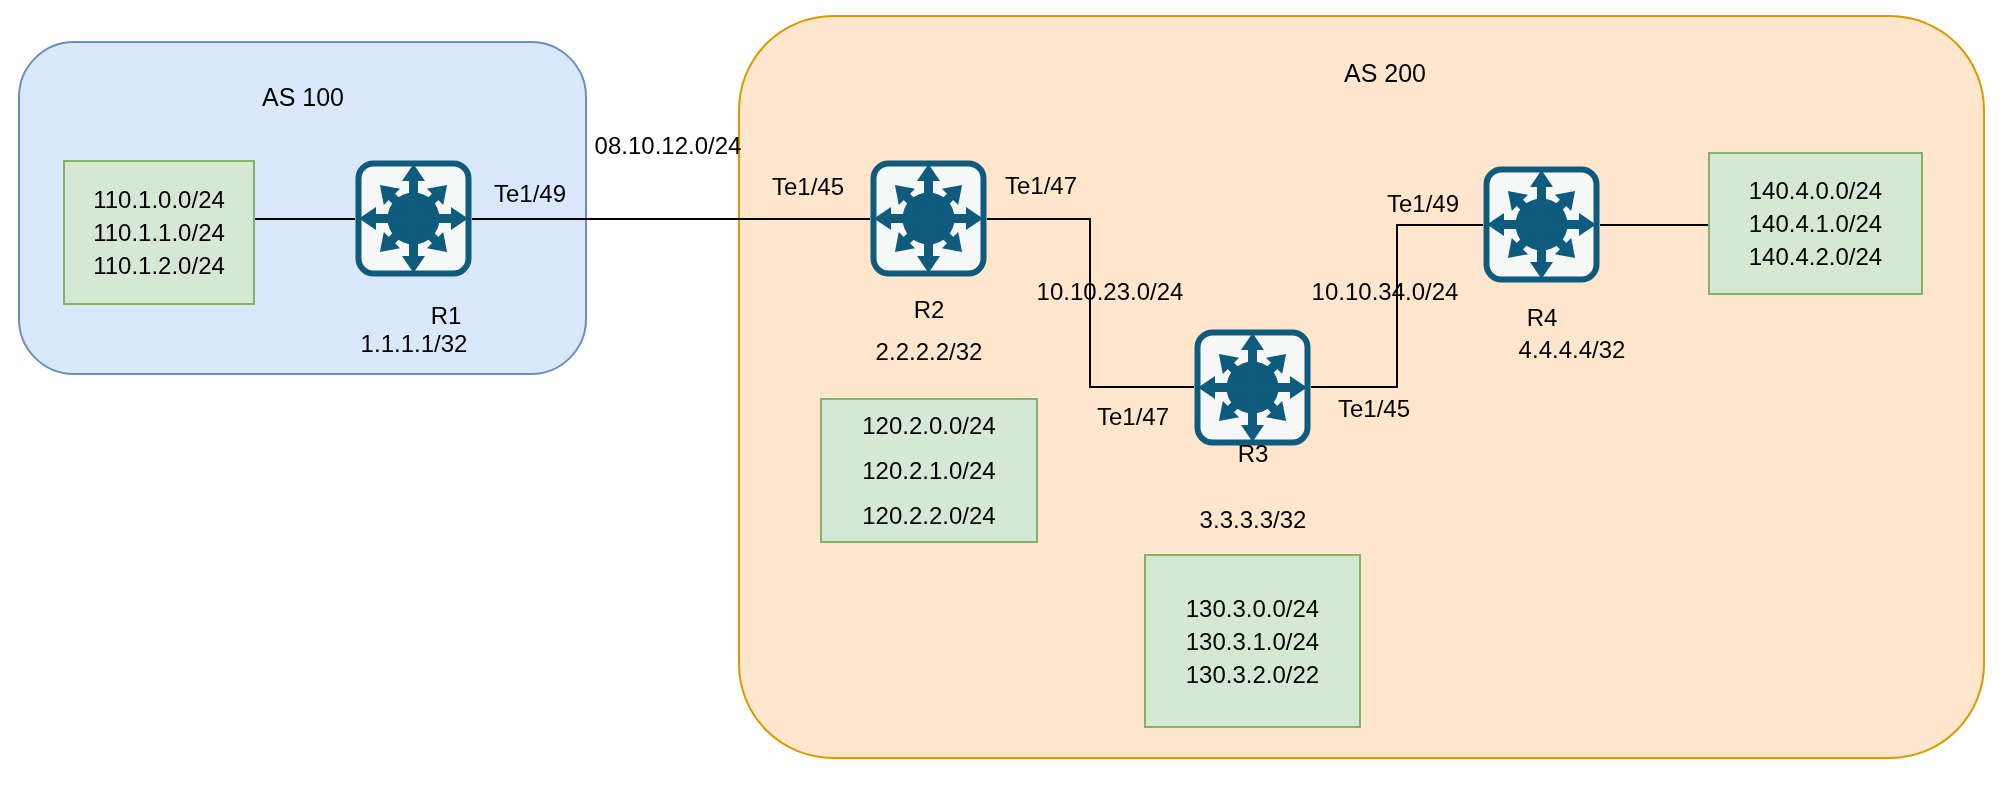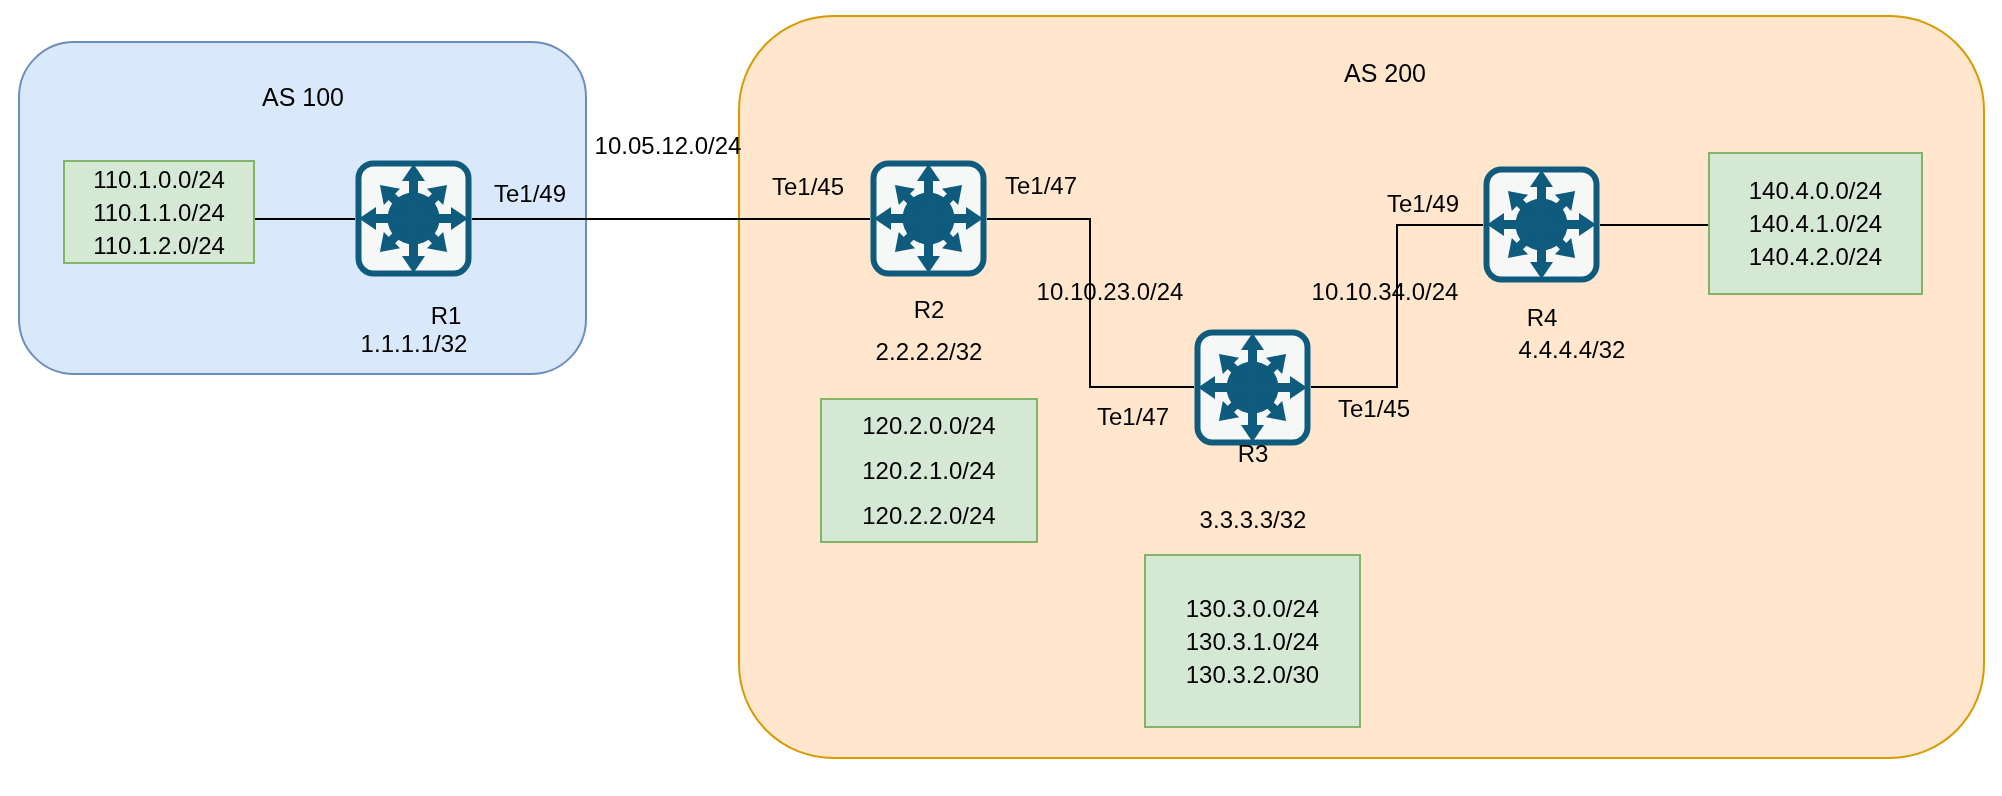--- a/index.html
+++ b/index.html
@@ -88,34 +88,34 @@
     <path class="link-line" d="M255 219 H355"></path>
     <path class="link-line" d="M472 219 H870"></path>
     <path class="link-line" d="M987 219 H1090 V387 H1194"></path>
     <path class="link-line" d="M1311 387 H1397 V225 H1483"></path>
     <path class="link-line" d="M1600 225 H1708"></path>
   </svg>
 
   <div class="lbl as-lbl" style="left:303px; top:98px;">AS 100</div>
   <div class="lbl as-lbl" style="left:1385px; top:74px;">AS 200</div>
 
-  <div class="subnet-box" style="left:63px; top:160px; width:192px; height:104px;">
+  <div class="subnet-box" style="left:63px; top:160px; width:192px; height:145px;">
     <span>110.1.0.0/24</span>
     <span>110.1.1.0/24</span>
     <span>110.1.2.0/24</span>
   </div>
   <div class="subnet-box" style="left:820px; top:398px; width:218px; height:145px;gap:12px;">
     <span>120.2.0.0/24</span>
     <span>120.2.1.0/24</span>
     <span>120.2.2.0/24</span>
   </div>
   <div class="subnet-box" style="left:1144px; top:554px; width:217px; height:174px;">
     <span>130.3.0.0/24</span>
     <span>130.3.1.0/24</span>
-    <span>130.3.2.0/30</span>
+    <span>130.3.2.0/22</span>
   </div>
   <div class="subnet-box" style="left:1708px; top:152px; width:215px; height:143px;justify-content:center;">
     <span>140.4.0.0/24</span>
     <span>140.4.1.0/24</span>
     <span>140.4.2.0/24</span>
   </div>
 
   <div class="router" style="left:355px; top:160px;">
     <svg>
         <use href="#router-sym"></use>
@@ -146,17 +146,17 @@
   <div class="lbl" style="left:1542px; top:318px;">R4</div>
   <div class="lbl" style="left:1542px; top:350px;margin-left:30px;">4.4.4.4/32</div>
 
   <div class="lbl" style="left:530px; top:194px;">Te1/49</div>
   <div class="lbl" style="left:808px; top:187px;">Te1/45</div>
   <div class="lbl" style="left:1041px; top:186px;">Te1/47</div>
   <div class="lbl" style="left:1133px; top:417px;">Te1/47</div>
   <div class="lbl" style="left:1374px; top:409px;">Te1/45</div>
   <div class="lbl" style="left:1423px; top:204px;">Te1/49</div>
 
-  <div class="lbl" style="left:668px; top:146px;">10.05.12.0/24</div>
+  <div class="lbl" style="left:668px; top:146px;">08.10.12.0/24</div>
   <div class="lbl" style="left:1110px; top:292px;">10.10.23.0/24</div>
   <div class="lbl" style="left:1385px; top:292px;">10.10.34.0/24</div>
 
 </div>
 
 </body></html>

